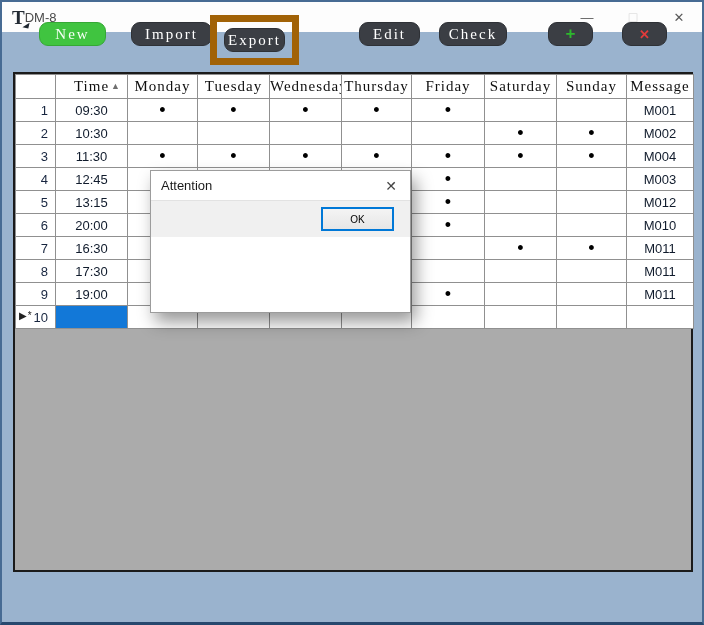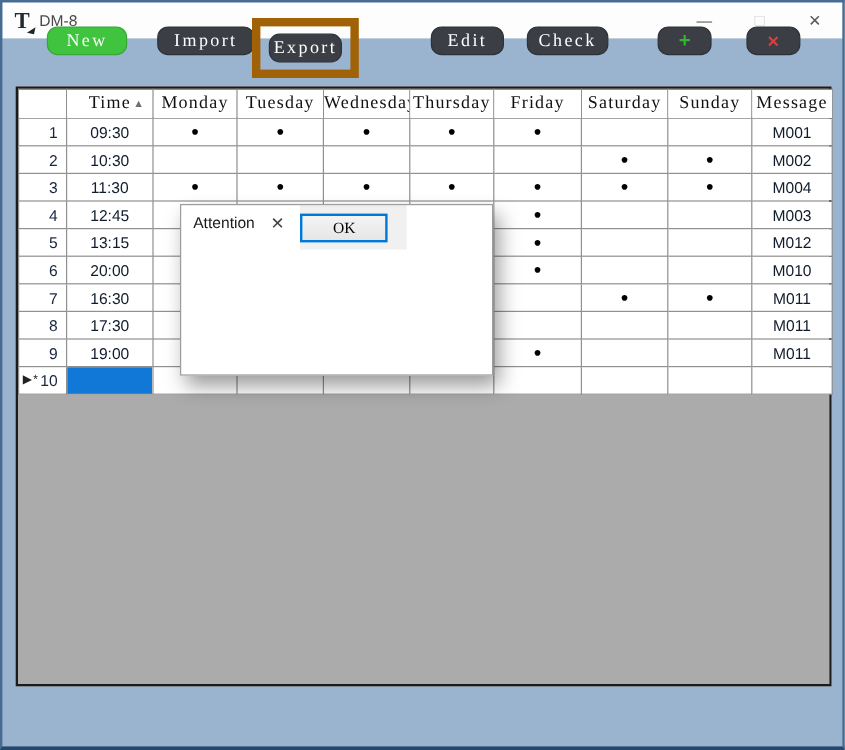--- a/index.html
+++ b/index.html
@@ -6,21 +6,21 @@
   *{box-sizing:border-box;}
   .window{position:relative;width:704px;height:625px;background:#9ab3ce;
     border:2px solid #476b93;border-bottom:3px solid #27486e;overflow:hidden;
     font-family:"Liberation Sans",sans-serif;}
   
   .titlebar{height:30px;background:#fdfdfd;display:flex;align-items:center;position:relative;}
   .app-icon{margin-left:10px;font-family:"Liberation Serif",serif;font-size:19px;
     font-weight:bold;color:#222a33;position:relative;line-height:1;}
   .app-icon .pen{position:absolute;right:-4px;bottom:-1px;width:0;height:0;
     border-left:6px solid transparent;border-bottom:6px solid #1d2630;transform:rotate(12deg);}
-  .win-title{margin-left:8px;font-size:13px;color:#4a4a4a;}
+  .win-title{margin-left:0;font-size:13px;color:#4a4a4a;}
   .win-controls{position:absolute;right:0;top:0;height:30px;display:flex;}
   .wc{width:46px;height:30px;display:flex;align-items:center;justify-content:center;
     font-size:13px;color:#5a5a5a;}
   .wc.max{color:#d5d5d5;font-size:14px;}
   
   .btn{position:absolute;top:20px;height:24px;border-radius:9px;border:1px solid #2e3136;
     background:#3b3e44;color:#fff;font-family:"Liberation Serif",serif;font-size:15px;
     letter-spacing:2px;display:flex;align-items:center;justify-content:center;cursor:pointer;padding:8px;}
   .btn.green{background:#40c440;border-color:#35a835;color:#f4fff4;}
   .focus-wrap{position:absolute;top:13px;border:7px solid #a16207;padding:6px 7px;}
@@ -37,31 +37,31 @@
   tbody td{height:23px;background:#fff;text-align:center;font-size:13px;color:#101b2c;}
   td.rowhdr{display:table-cell;text-align:right;padding-right:7px;font-size:13px;color:#17253f;}
   td.rowhdr .ind{float:left;margin-left:3px;font-size:10px;color:#222;letter-spacing:1px;}
   td.day{font-size:18px;color:#000;line-height:1;}
   td.selected{background:#1278d8;}
   .sort{position:absolute;right:6px;top:7px;font-size:9px;color:#6f6f6f;line-height:1;}
   .gray-fill{flex:1;background:#ababab;}
   
   .dialog{position:absolute;left:148px;top:168px;width:261px;height:143px;background:#fff;
     border:1px solid #9c9c9c;box-shadow:5px 9px 16px rgba(0,0,0,0.40);
-    display:flex;z-index:5;}
+    display:flex;flex-direction:column;z-index:5;}
   .dlg-title{height:29px;display:flex;align-items:center;padding-left:10px;
     font-size:13px;color:#1a1a1a;}
   .dlg-close{margin-left:auto;width:38px;height:29px;display:flex;align-items:center;
     justify-content:center;color:#444;font-size:14px;cursor:pointer;}
   .dlg-body{flex:1;padding:24px 12px 0 12px;font-size:13px;color:#101010;line-height:19px;}
   .dlg-footer{height:37px;background:#f0f0f0;border-top:1px solid #e2e2e2;display:flex;
     align-items:center;justify-content:flex-end;padding-right:16px;}
   .ok-btn{width:73px;height:24px;border:2px solid #0078d7;
-    background:linear-gradient(#f4f4f4,#e6e6e6);font-size:13px;color:#000;cursor:pointer;
-    font-family:Liberation Serif, serif;}
+    background:linear-gradient(#f4f4f4,#e6e6e6);font-size:10px;color:#000;cursor:pointer;
+    font-family:Liberation Sans, sans-serif;}
 </style>
 </head>
 <body>
 
 <div class="window">
 
   <div class="titlebar">
     <span class="app-icon">T<span class="pen"></span></span>
     <span class="win-title">DM-8</span>
     <div class="win-controls">

